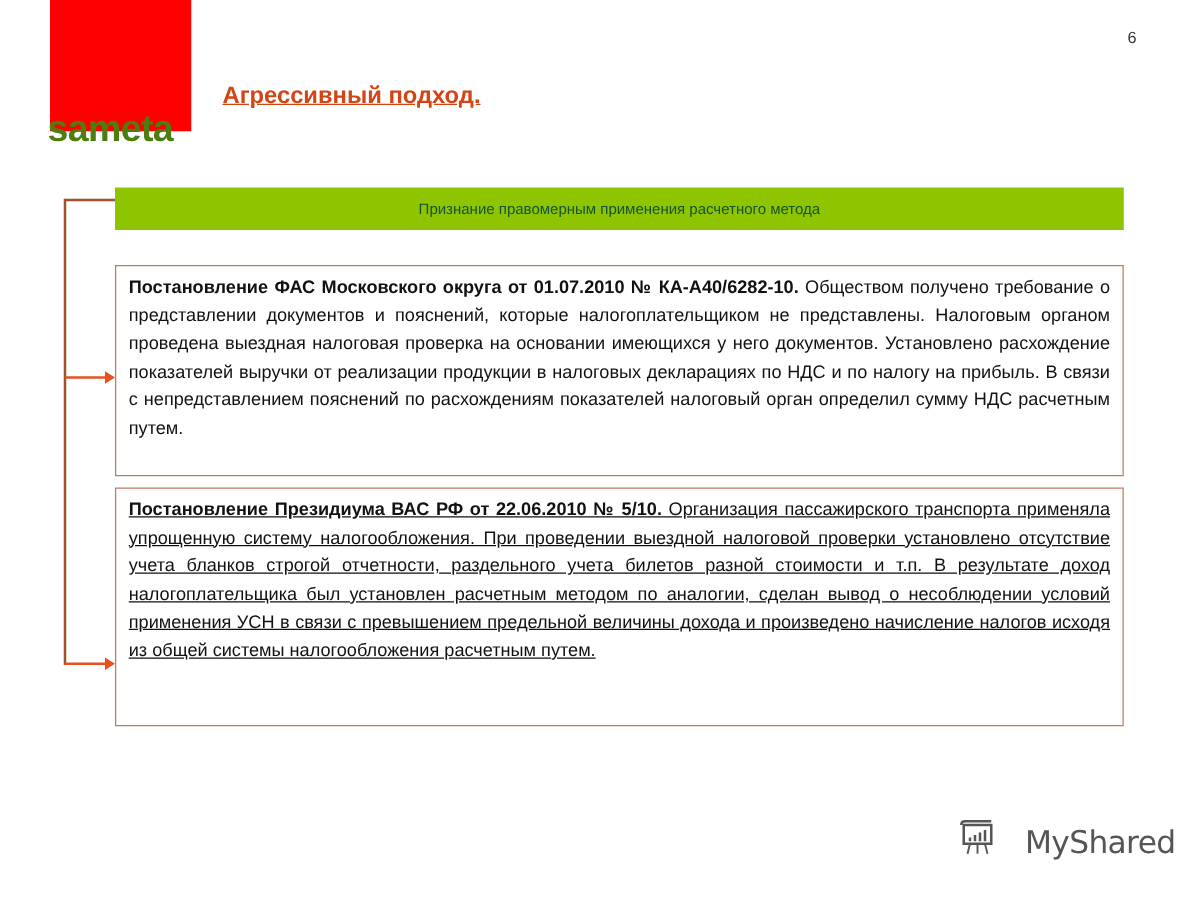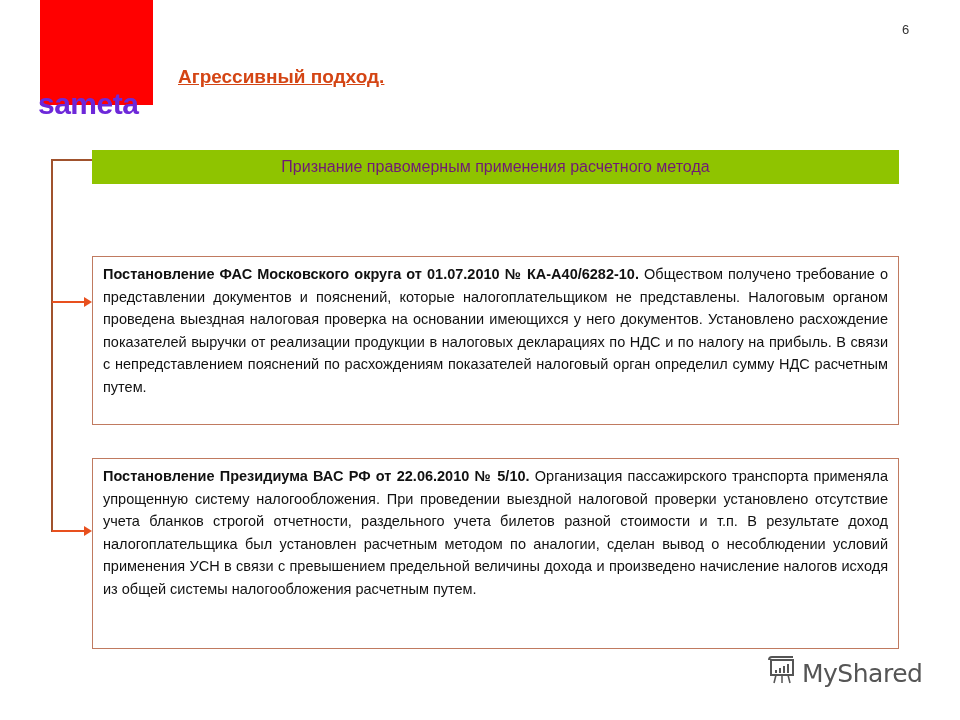--- a/index.html
+++ b/index.html
@@ -8,54 +8,54 @@
       position: relative; overflow: hidden;
       font-family: "Liberation Sans", sans-serif;
     }
     .logo-block {
       position: absolute; left: 40px; top: 0; width: 113px; height: 105px;
       background: #ff0000;
     }
     .logo-text {
       position: absolute; left: 38px; top: 89px;
       font-family: "Liberation Sans", sans-serif; font-weight: bold;
-      font-size: 30px; color: #6d28d9; letter-spacing: -0.5px;
+      font-size: 30px; color: #4d7c0f; letter-spacing: -0.5px;
       line-height: 30px; width: 120px; overflow: hidden; white-space: nowrap;
     }
     .page-number {
       position: absolute; left: 902px; top: 22px;
       font-size: 13px; color: #333333;
     }
     .title {
       position: absolute; left: 178px; top: 63px;
       font-size: 19px; font-weight: bold; color: #d44514; line-height: 28px; text-decoration: underline;
     }
     .banner {
       position: absolute; left: 92px; top: 150px; width: 807px; height: 34px;
-      background: #8fc400; color: #701a75; font-size: 16px;
+      background: #8fc400; color: #14532d; font-size: 12px;
       display: flex; align-items: center; justify-content: center;
     }
     .connector {
       position: absolute; background: #a0522d;
     }
     .arrowhead {
       position: absolute; width: 0; height: 0;
       border-top: 5px solid transparent; border-bottom: 5px solid transparent;
       border-left: 8px solid #e8501e;
     }
     .case-box {
       position: absolute; left: 92px; width: 785px;
       border: 1px solid #c07a60; padding: 6px 10px 6px 10px;
       font-size: 14.5px; line-height: 22.6px; color: #111111;
-      text-align: justify; background: #ffffff; margin-top: 44px;
+      text-align: justify; background: #ffffff;
     }
     .case-box b { font-weight: bold; }
     .watermark {
       position: absolute; left: 766px; top: 655px;
-      display: flex; align-items: center; gap: 4px;
+      display: flex; align-items: center; gap: 22px;
     }
     .watermark-text {
       font-family: "DejaVu Sans", sans-serif; font-size: 25px; color: #555555;
       letter-spacing: -0.5px;
     }
   </style>
 </head>
 <body>
 
 <div class="logo-block"></div>
@@ -75,21 +75,21 @@
 <div class="connector" style="left:51px; top:159px; width:2px; height:373px;"></div>
 <div class="connector" style="left:52px; top:301px; width:32px; height:2px; background:#e8501e;"></div>
 <div class="arrowhead" style="left:84px; top:297px;"></div>
 <div class="connector" style="left:52px; top:530px; width:32px; height:2px; background:#e8501e;"></div>
 <div class="arrowhead" style="left:84px; top:526px;"></div>
 
 <div class="case-box" style="top:212px; height:155px;">
   <b>Постановление ФАС Московского округа от 01.07.2010 № КА-А40/6282-10.</b><span> Обществом получено требование о представлении документов и пояснений, которые налогоплательщиком не представлены. Налоговым органом проведена выездная налоговая проверка на основании имеющихся у него документов. Установлено расхождение показателей выручки от реализации продукции в налоговых декларациях по НДС и по налогу на прибыль. В связи с непредставлением пояснений по расхождениям показателей налоговый орган определил сумму НДС расчетным путем.</span>
 </div>
 
-<div class="case-box" style="top:414px; height:177px;">
+<div class="case-box" style="top:390px; height:177px;text-decoration:underline;">
   <b>Постановление Президиума ВАС РФ от 22.06.2010 № 5/10.</b><span> Организация пассажирского транспорта применяла упрощенную систему налогообложения. При проведении выездной налоговой проверки установлено отсутствие учета бланков строгой отчетности, раздельного учета билетов разной стоимости и т.п. В результате доход налогоплательщика был установлен расчетным методом по аналогии, сделан вывод о несоблюдении условий применения УСН в связи с превышением предельной величины дохода и произведено начисление налогов исходя из общей системы налогообложения расчетным путем.</span>
 </div>
 
 <div class="watermark">
   <span>
     <svg width="32" height="32" viewBox="0 0 32 32">
       <rect x="5" y="5" width="22" height="15" fill="none" stroke="#555" stroke-width="2"></rect>
       <path d="M3 5 Q3 2 6 2 L27 2" fill="none" stroke="#555" stroke-width="2"></path>
       <rect x="9" y="15" width="2" height="3" fill="#555"></rect>
       <rect x="13" y="13" width="2" height="5" fill="#555"></rect>

